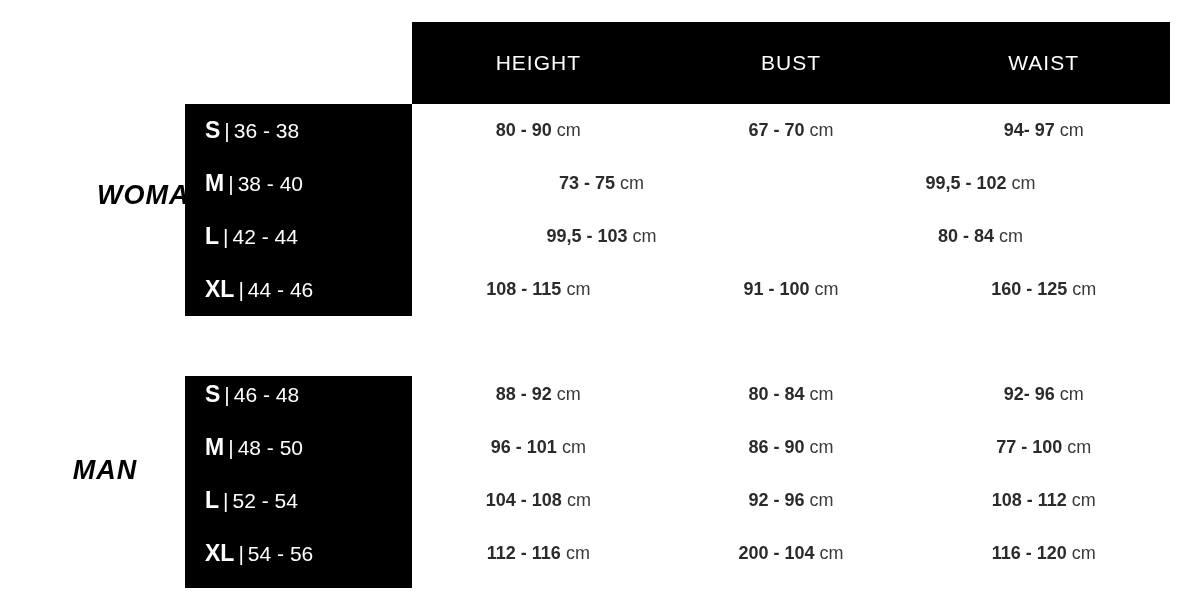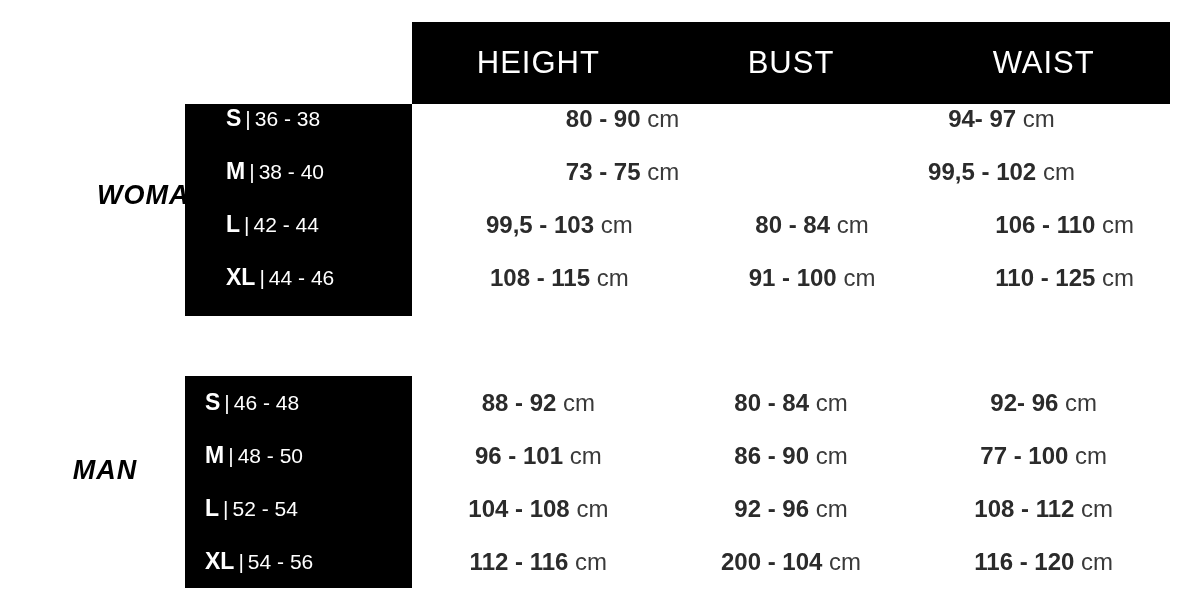--- a/index.html
+++ b/index.html
@@ -37,21 +37,21 @@
     top: 22px;
     width: 758px;
     height: 82px;
     display: flex;
     align-items: center;
   }
   .header-cell {
     flex: 1 1 0;
     text-align: center;
     color: #ffffff;
-    font-size: 31px;
+    font-size: 21px;
     font-weight: 400;
     letter-spacing: 1px;
   }
 
   
   .group-label {
     position: absolute;
     left: 0;
     width: 210px;
     text-align: right;
@@ -73,22 +73,22 @@
   }
   .size-block.woman { top: 104px; height: 212px; }
   .size-block.man { top: 376px; height: 212px; }
 
   
   .table {
     position: absolute;
     left: 185px;
     width: 985px;
   }
-  .table.woman { top: 92px; padding-left: 21px; }
-  .table.man { top: 376px; }
+  .table.woman { top: 104px; }
+  .table.man { top: 368px; }
 
   .row {
     display: flex;
     height: 53px;
     align-items: center;
   }
 
   .cell-size {
     width: 227px;
     box-sizing: border-box;
@@ -106,21 +106,21 @@
     padding: 0 4px;
   }
   .cell-size .range {
     font-weight: 400;
     font-size: 21px;
   }
 
   .cell-meas {
     flex: 1 1 0;
     text-align: center;
-    font-size: 24px;
+    font-size: 18px;
     color: #3a3a3a;
     white-space: nowrap;
   }
   .cell-meas .num {
     font-weight: bold;
     color: #2b2b2b;
   }
   .cell-meas .unit {
     font-weight: 400;
     color: #3a3a3a;
@@ -143,20 +143,23 @@
   <div class="table woman">
 
     <div class="row">
       <div class="cell-size">
         <span class="sz">S</span><span class="sep">|</span><span class="range">36 - 38</span>
       </div>
       <div class="cell-meas">
         <span class="num">80 - 90</span> <span class="unit">cm</span>
       </div>
       <div class="cell-meas">
+        <span class="num">67 - 70</span> <span class="unit">cm</span>
+      </div>
+      <div class="cell-meas">
         <span class="num">94- 97</span> <span class="unit">cm</span>
       </div>
     </div>
 
     <div class="row">
       <div class="cell-size">
         <span class="sz">M</span><span class="sep">|</span><span class="range">38 - 40</span>
       </div>
       <div class="cell-meas">
         <span class="num">73 - 75</span> <span class="unit">cm</span>
@@ -169,37 +172,34 @@
     <div class="row">
       <div class="cell-size">
         <span class="sz">L</span><span class="sep">|</span><span class="range">42 - 44</span>
       </div>
       <div class="cell-meas">
         <span class="num">99,5 - 103</span> <span class="unit">cm</span>
       </div>
       <div class="cell-meas">
         <span class="num">80 - 84</span> <span class="unit">cm</span>
       </div>
-      <div class="cell-meas">
-        <span class="num">106 - 110</span> <span class="unit">cm</span>
-      </div>
     </div>
 
     <div class="row">
       <div class="cell-size">
         <span class="sz">XL</span><span class="sep">|</span><span class="range">44 - 46</span>
       </div>
       <div class="cell-meas">
         <span class="num">108 - 115</span> <span class="unit">cm</span>
       </div>
       <div class="cell-meas">
         <span class="num">91 - 100</span> <span class="unit">cm</span>
       </div>
       <div class="cell-meas">
-        <span class="num">110 - 125</span> <span class="unit">cm</span>
+        <span class="num">160 - 125</span> <span class="unit">cm</span>
       </div>
     </div>
 
   </div>
 
   <div class="group-label man">MAN</div>
   <div class="size-block man"></div>
   <div class="table man">
 
     <div class="row">

